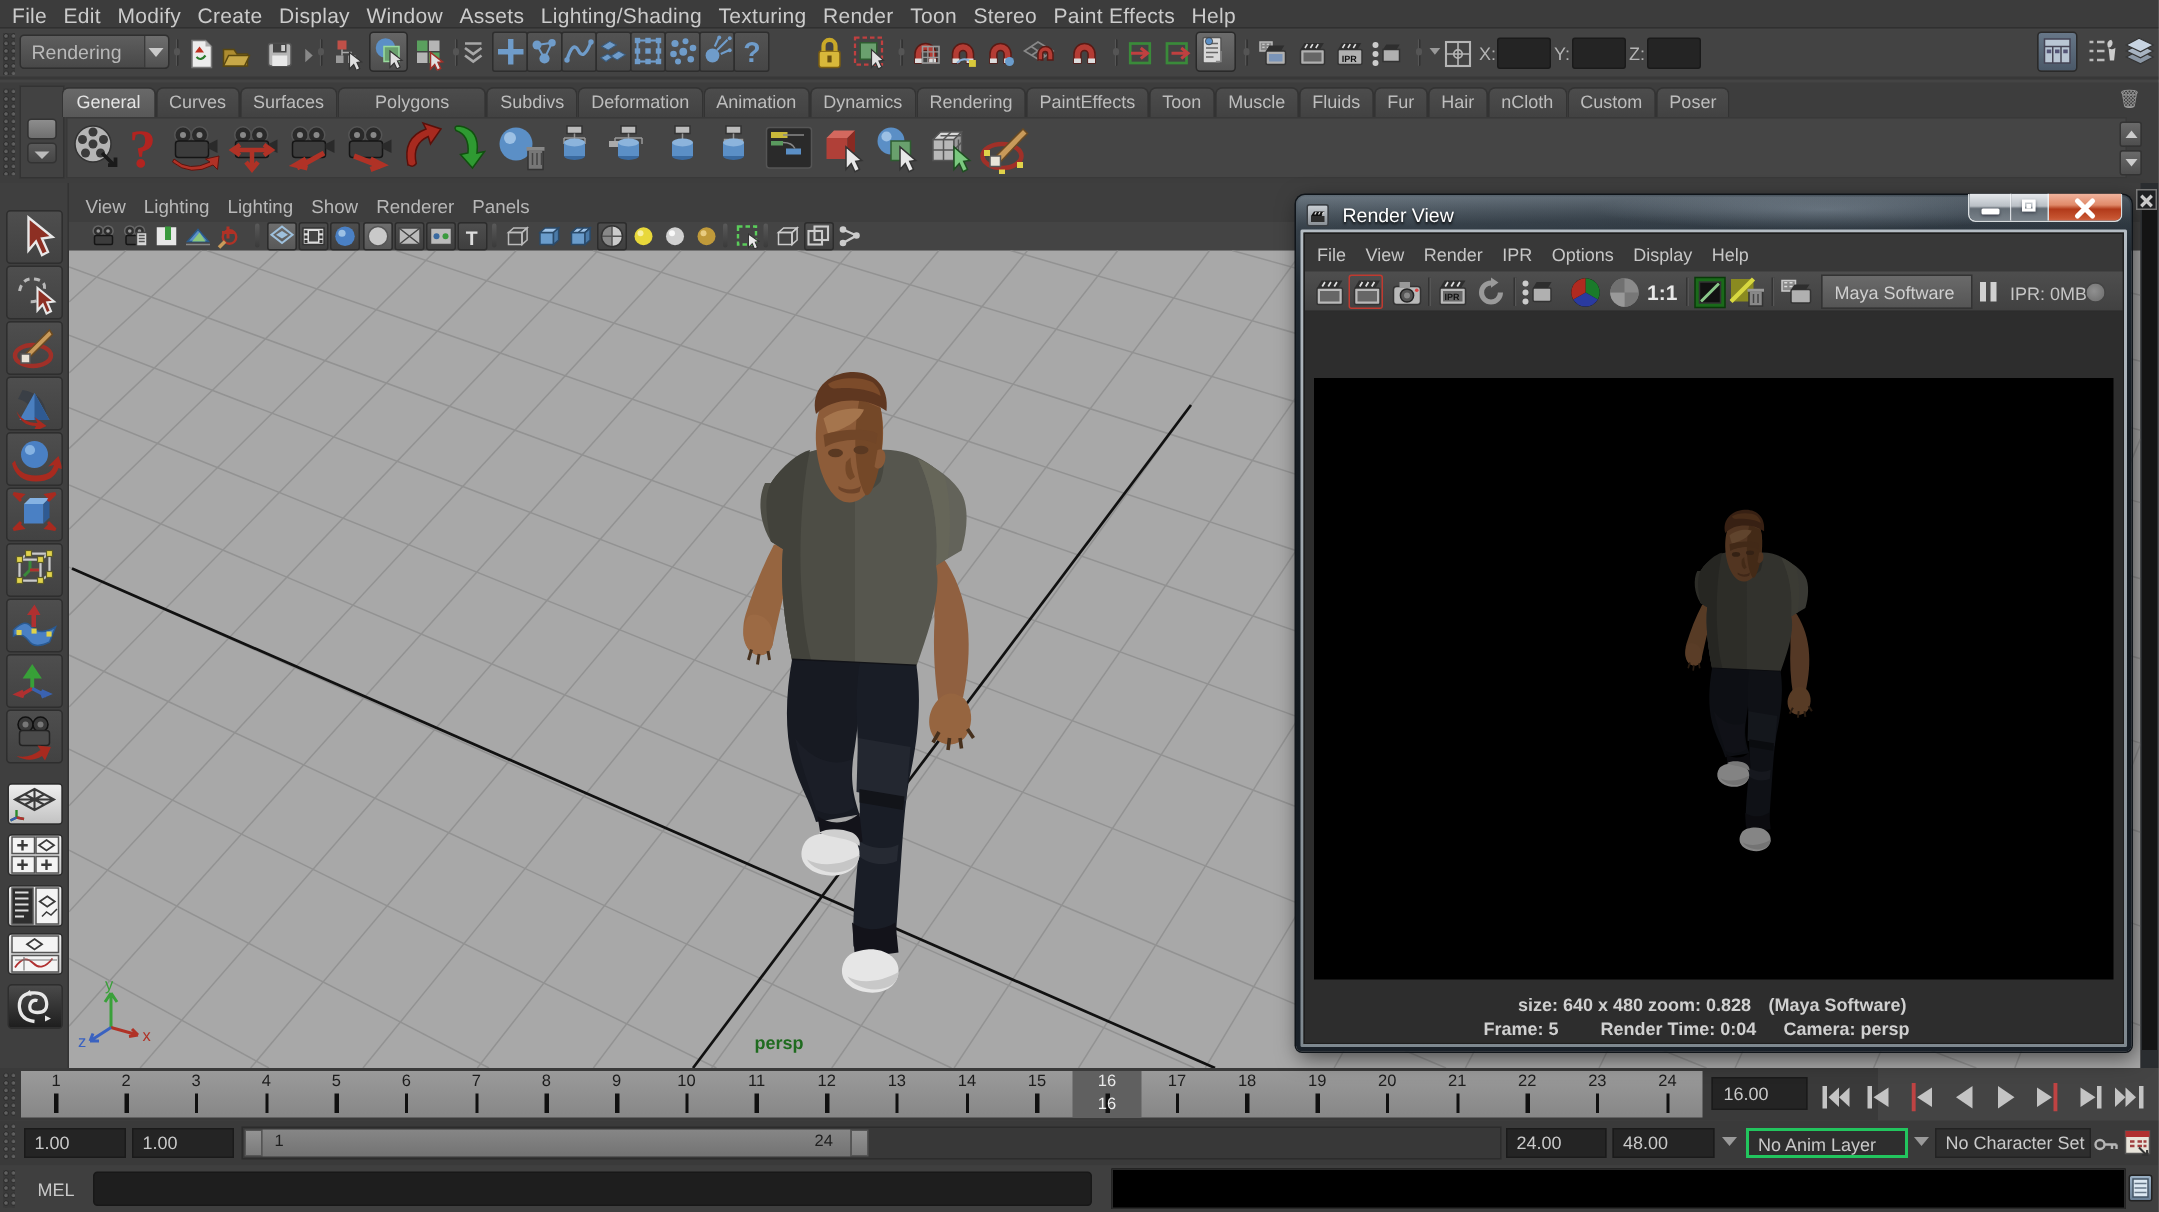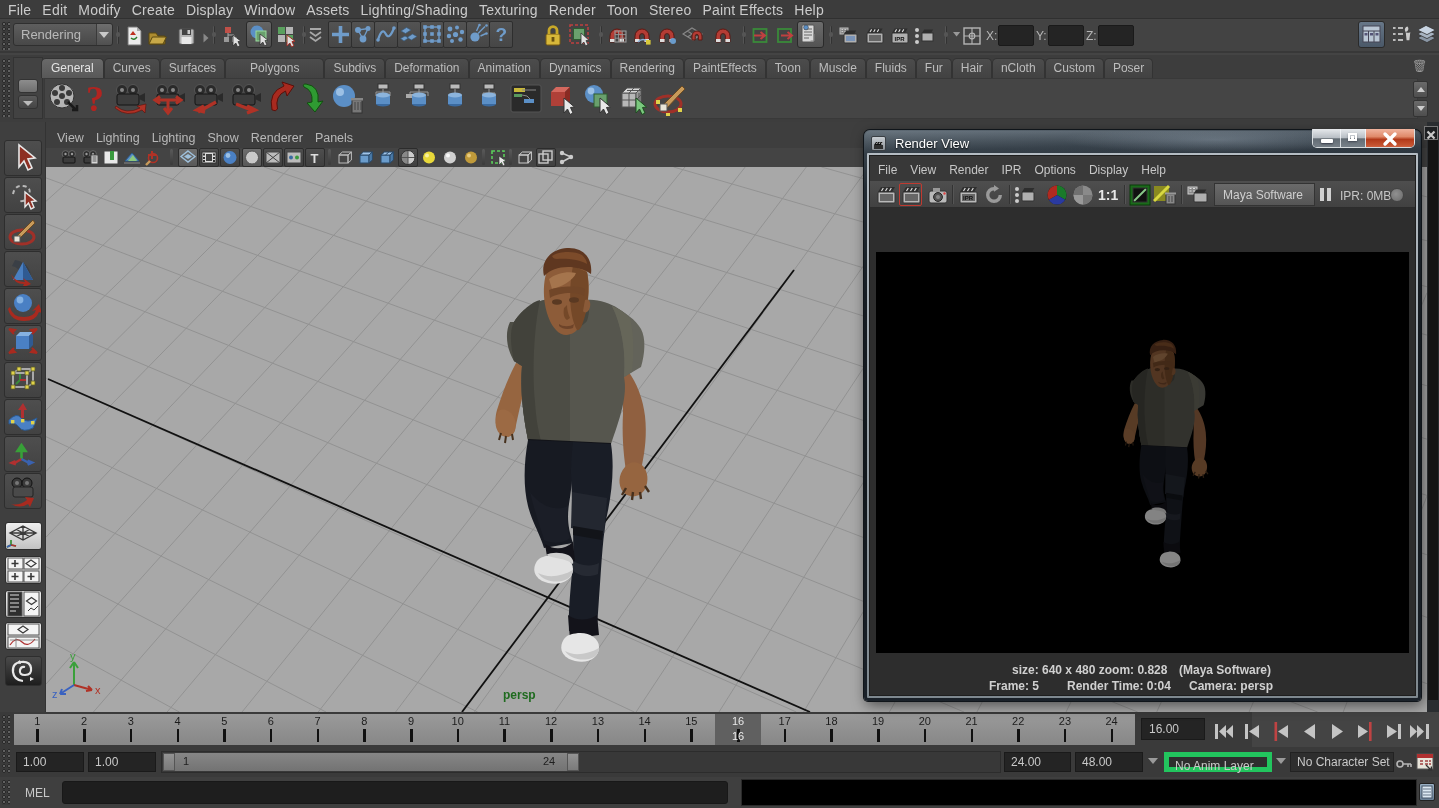--- a/index.html
+++ b/index.html
@@ -1009,21 +1009,21 @@
   <div class="abs" style="left:88px;top:5px;width:68px;height:20px;background:#242424;border:1px solid #1a1a1a;color:#c9c9c9;font-size:12px;line-height:19px;padding-left:6px">1.00</div>
   <div class="abs" style="left:161px;top:4px;width:840px;height:22px;background:#383838;border:1px solid #2c2c2c"></div>
   <div class="abs" style="left:163px;top:6px;width:12px;height:18px;background:linear-gradient(#939393,#7a7a7a);border:1px solid #555"></div>
   <div class="abs" style="left:175px;top:6px;width:392px;height:18px;background:linear-gradient(#868686,#737373)"></div>
   <div class="abs" style="left:567px;top:6px;width:12px;height:18px;background:linear-gradient(#939393,#7a7a7a);border:1px solid #555"></div>
   <div class="txt" style="left:183px;top:8px;font-size:11px;color:#1e1e1e">1</div>
   <div class="txt" style="left:543px;top:8px;font-size:11px;color:#1e1e1e">24</div>
   <div class="abs" style="left:1004px;top:5px;width:67px;height:20px;background:#242424;border:1px solid #1a1a1a;color:#c9c9c9;font-size:12px;line-height:19px;padding-left:6px">24.00</div>
   <div class="abs" style="left:1075px;top:5px;width:68px;height:20px;background:#242424;border:1px solid #1a1a1a;color:#c9c9c9;font-size:12px;line-height:19px;padding-left:6px">48.00</div>
   <div class="abs" style="left:1148px;top:11px;width:0;height:0;border-left:5px solid transparent;border-right:5px solid transparent;border-top:6px solid #9a9a9a"></div>
-  <div class="abs" style="left:1164px;top:5px;width:108px;height:20px;background:#2e2e2e;border:5px solid #22c55e;color:#c9c9c9;font-size:12px;line-height:19px;padding-left:6px">No Anim Layer</div>
+  <div class="abs" style="left:1164px;top:5px;width:108px;height:20px;background:#2e2e2e;border:2px solid #22c55e;color:#c9c9c9;font-size:12px;line-height:19px;padding-left:6px">No Anim Layer</div>
   <div class="abs" style="left:1276px;top:11px;width:0;height:0;border-left:5px solid transparent;border-right:5px solid transparent;border-top:6px solid #9a9a9a"></div>
   <div class="abs" style="left:1290px;top:5px;width:104px;height:20px;background:#2e2e2e;border:1px solid #222;color:#c9c9c9;font-size:12px;line-height:19px;padding-left:6px">No Character Set</div>
   <div class="abs" style="left:1396px;top:9px;width:17px;height:12px"><svg width="17" height="12">
         <circle cx="4" cy="6" r="3" fill="none" stroke="#b5b5b5" stroke-width="1.6"></circle>
         <path d="M7 6 h8 M12 6 v3 M15 6 v3" stroke="#b5b5b5" stroke-width="1.6"></path>
       </svg></div>
   <div class="abs" style="left:1416px;top:5px;width:18px;height:19px"><svg width="18" height="19">
         <rect x="1" y="2" width="16" height="15" fill="#e8e4da" stroke="#555"></rect>
         <rect x="1" y="2" width="16" height="4" fill="#b03030"></rect>
         <path d="M4 9 h3 M9 9 h3 M13 9 h2 M4 12 h3 M9 12 h3 M13 12 h2" stroke="#a04040" stroke-width="1.6"></path>

